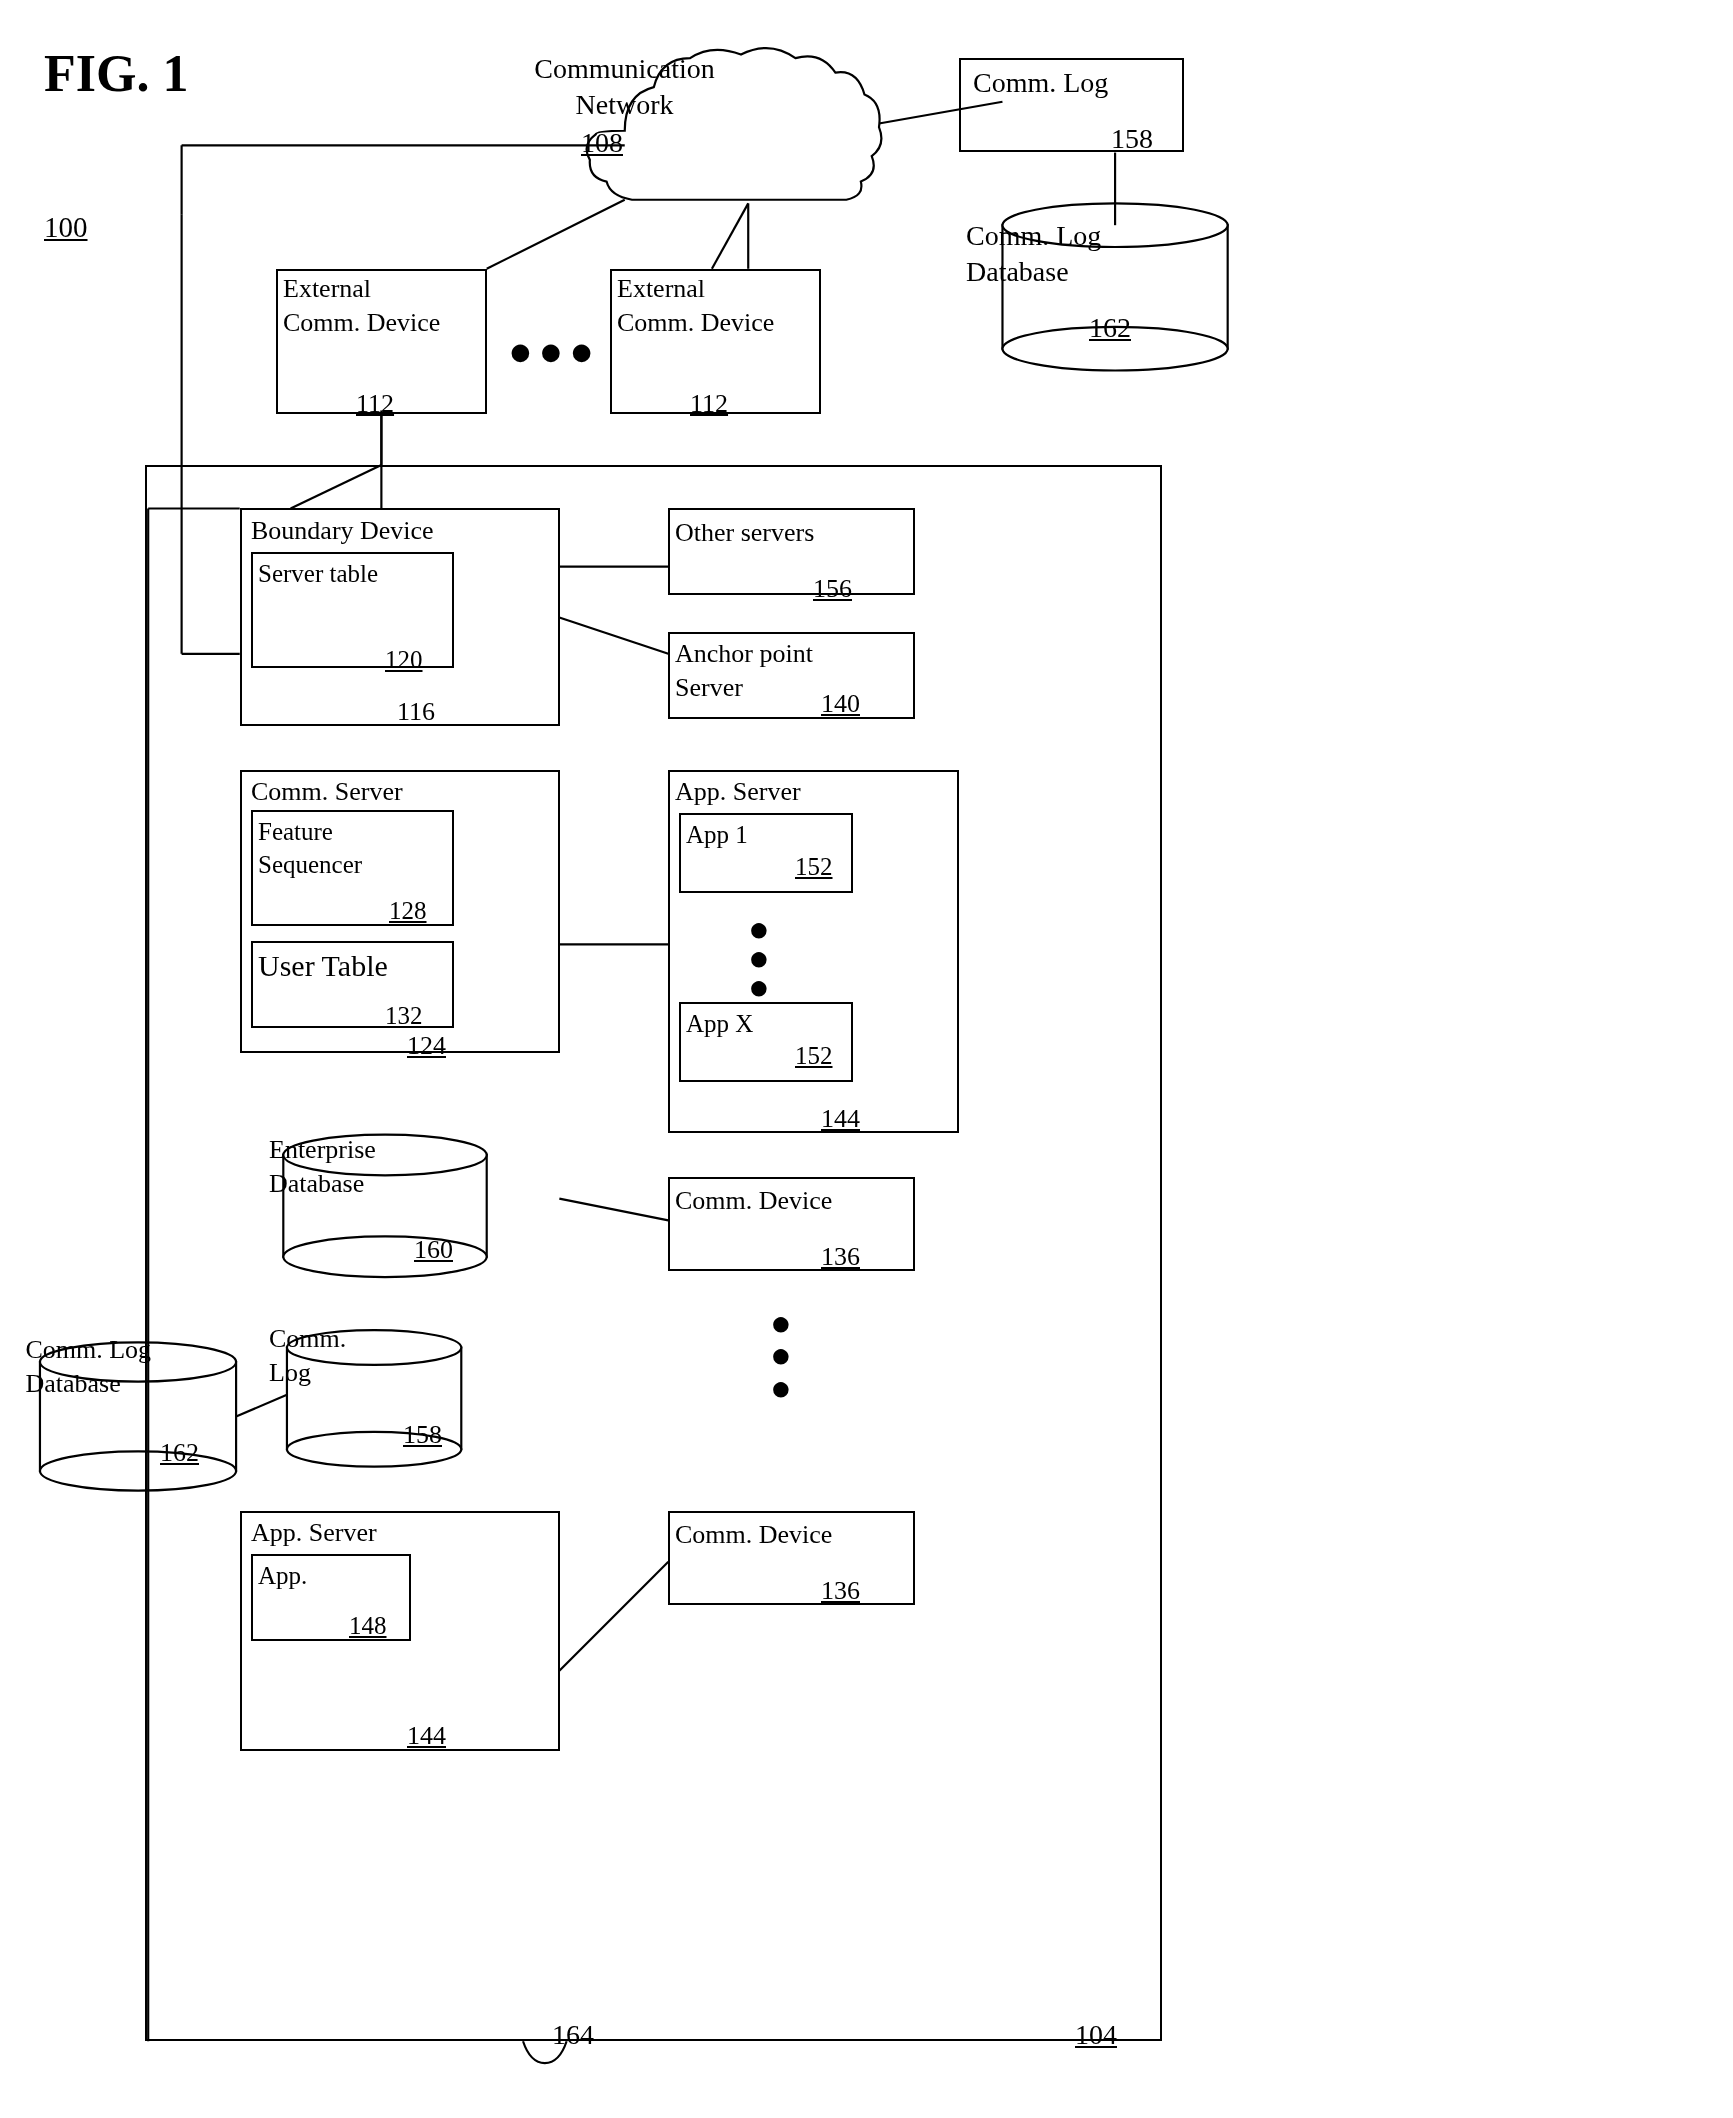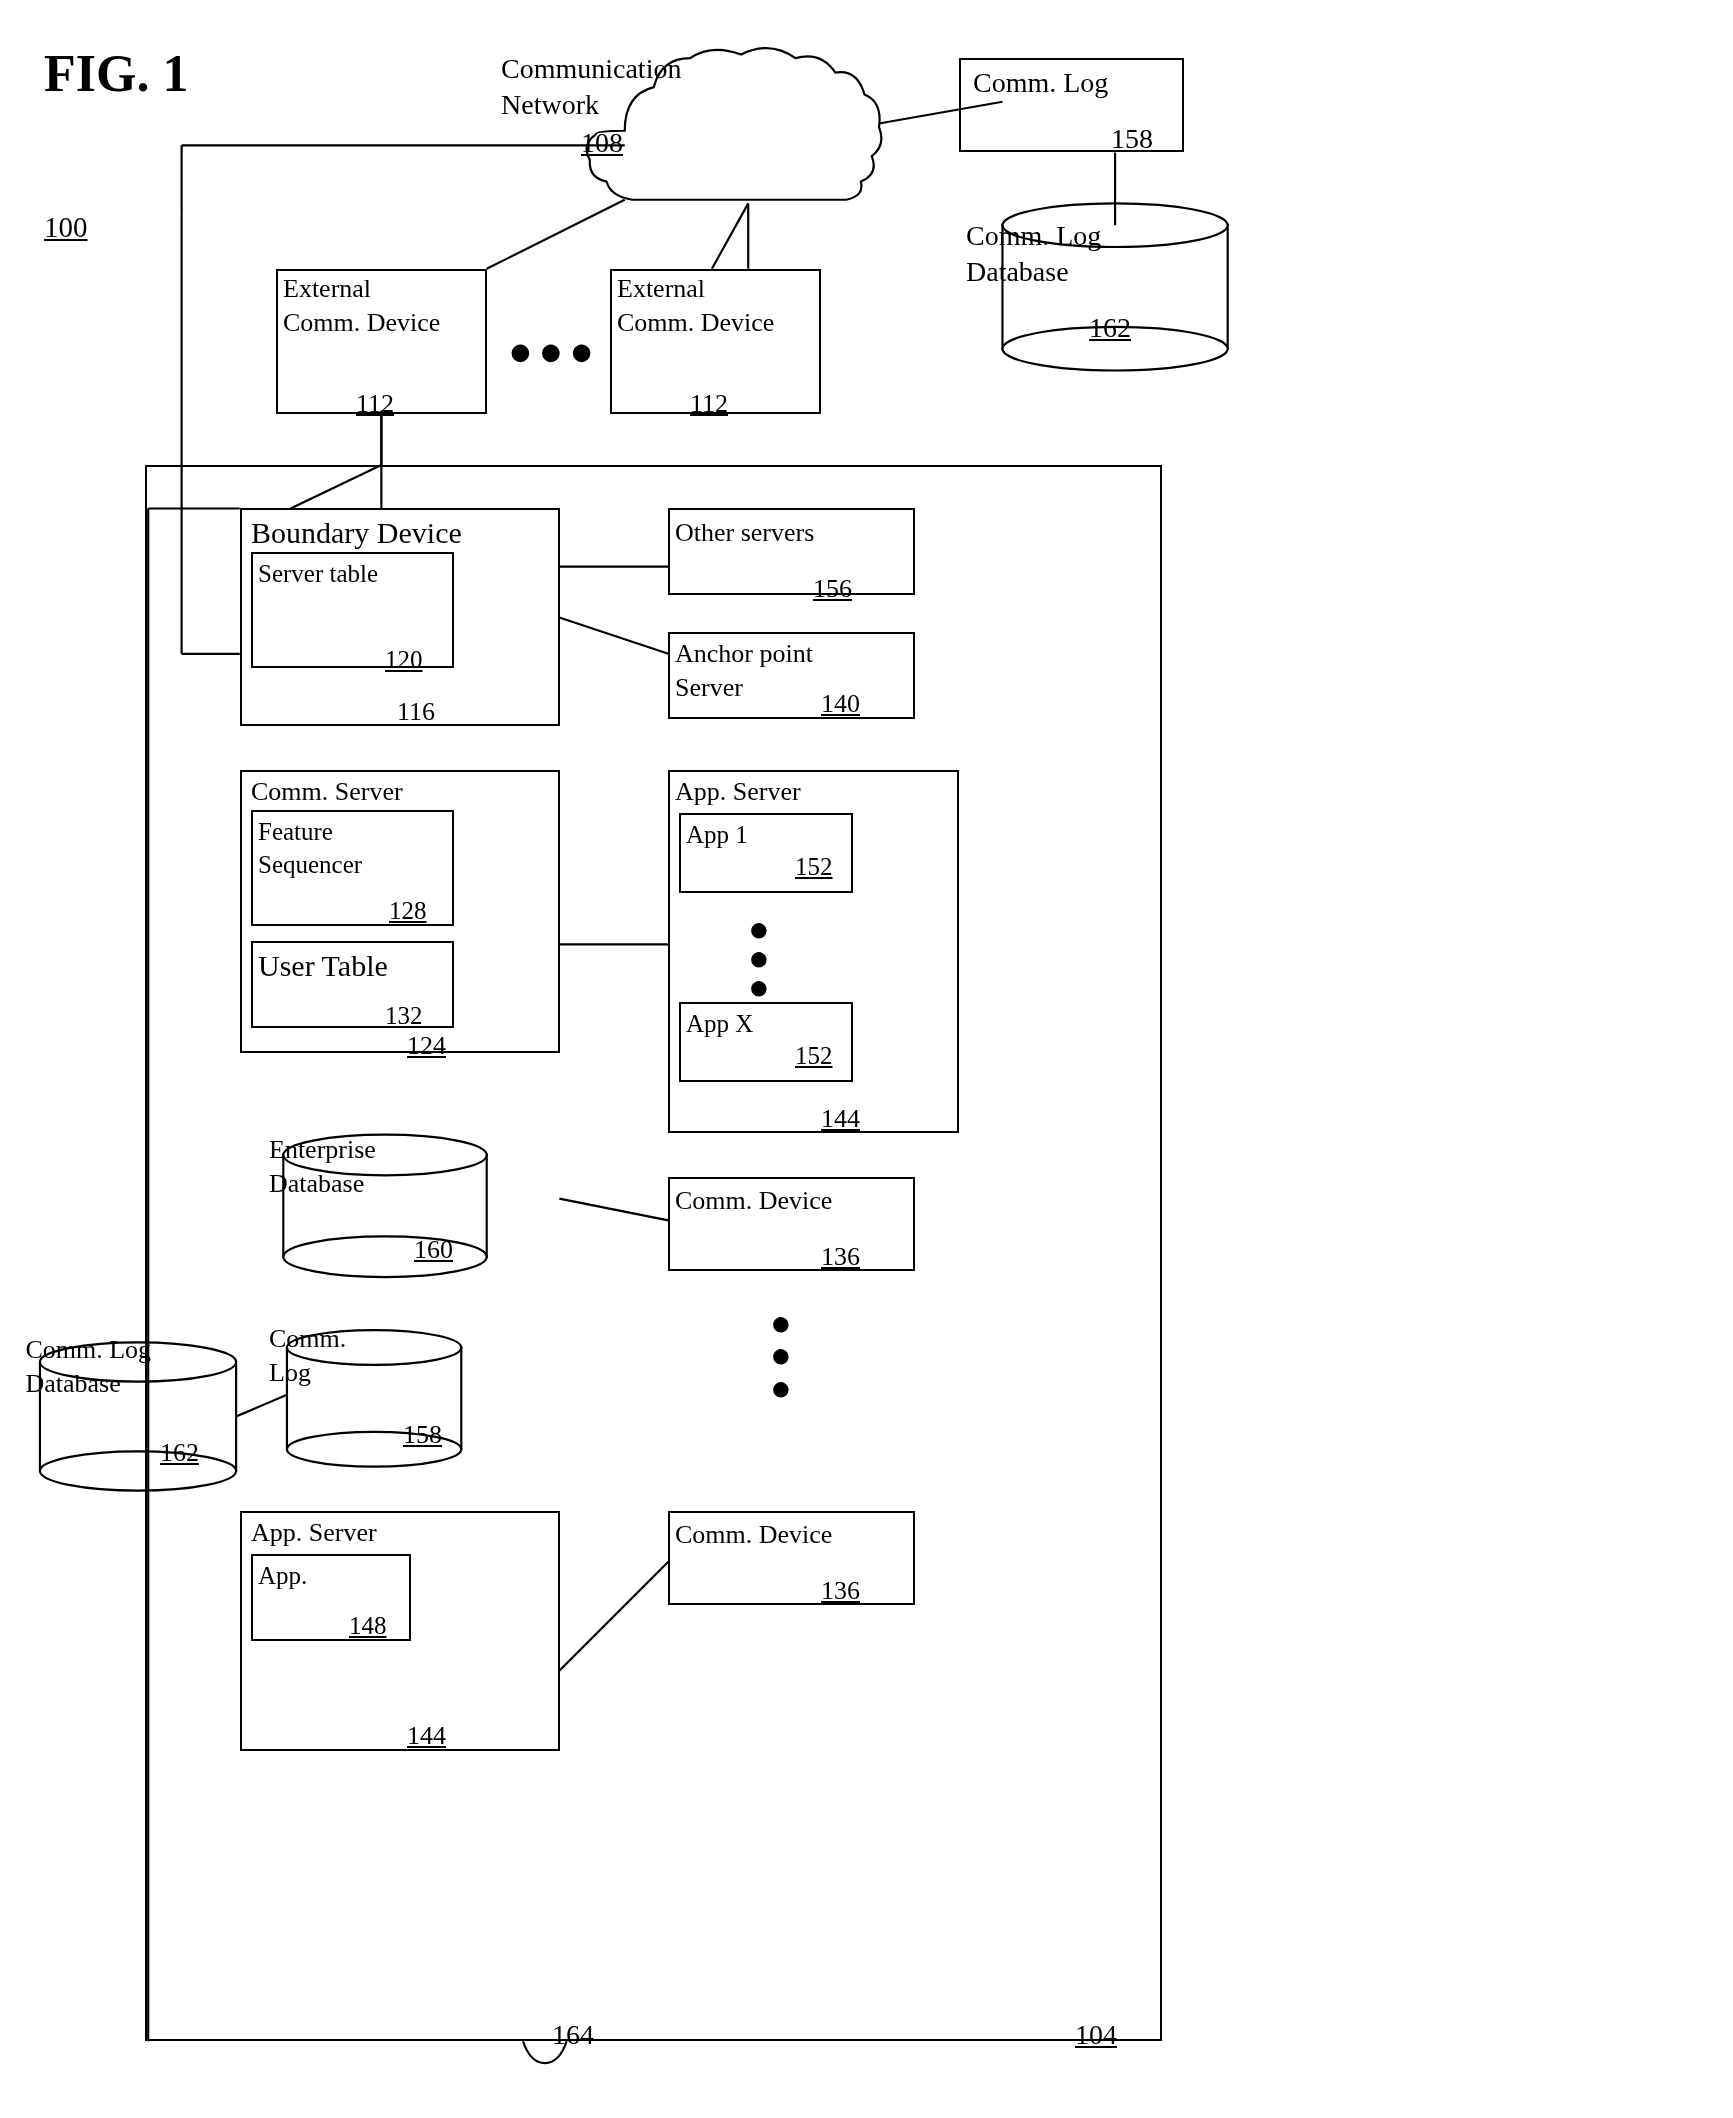--- a/index.html
+++ b/index.html
@@ -29,21 +29,21 @@
       top: 211px;
       left: 44px;
       font-size: 29px;
       text-decoration: underline;
       color: #000;
     }
     .cloud-label {
       position: absolute;
       top: 51px;
       left: 501px;
-      text-align: left;
+      text-align: center;
       width: 247px;
       font-size: 28px;
       line-height: 1.3;
     }
     .cloud-ref {
       position: absolute;
       top: 127px;
       left: 581px;
       font-size: 28px;
       text-decoration: underline;
@@ -167,21 +167,21 @@
       top: 508px;
       left: 240px;
       width: 320px;
       height: 218px;
       border: 2.2px solid #000;
     }
     .boundary-label {
       position: absolute;
       top: 516px;
       left: 251px;
-      font-size: 30px;
+      font-size: 26px;
     }
     
     .server-table-box {
       position: absolute;
       top: 552px;
       left: 251px;
       width: 203px;
       height: 116px;
       border: 2.2px solid #000;
     }

